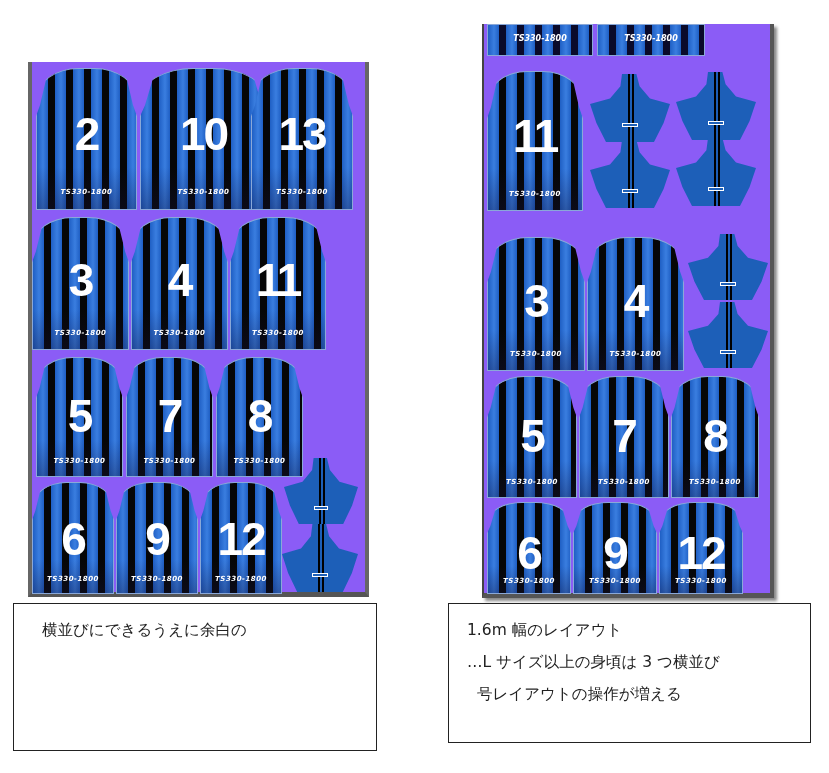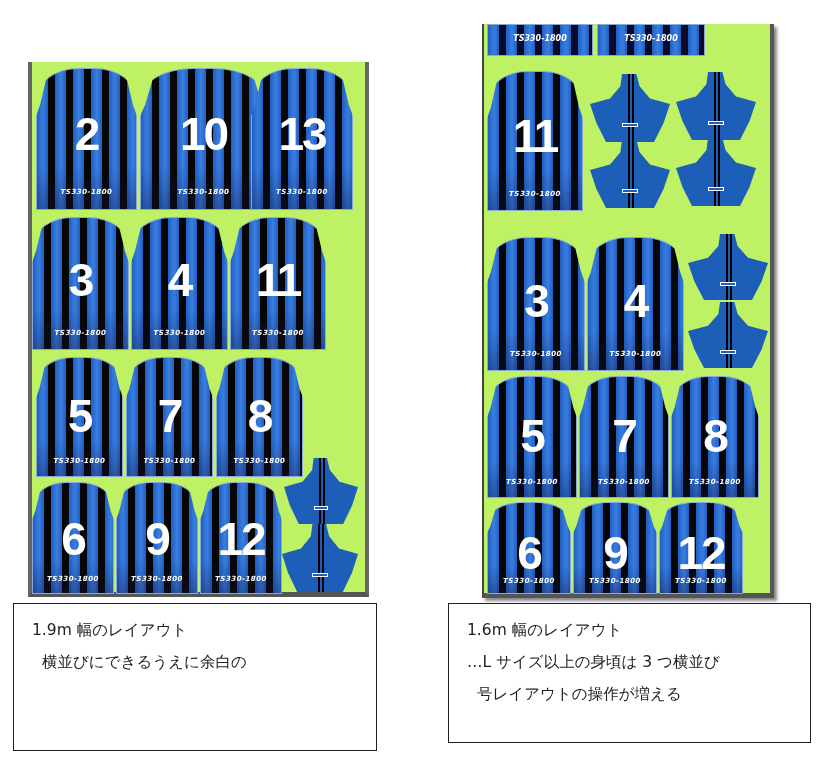--- a/index.html
+++ b/index.html
@@ -1,18 +1,18 @@
 <!DOCTYPE html>
 <html><head>
 <meta charset="utf-8">
 <style>
   * { box-sizing: border-box; margin: 0; padding: 0; }
   body { width: 829px; height: 773px; background: #ffffff; position: relative; overflow: hidden; font-family: "DejaVu Sans", sans-serif; }
 
-  .sheet { position: absolute; background: #bef264; }
+  .sheet { position: absolute; background: #8b5cf6; }
   .sheet-left { left: 28px; top: 62px; width: 341px; height: 535px; border-left: 4px solid #666; border-right: 4px solid #666; border-bottom: 5px solid #555; }
   .sheet-right { left: 482px; top: 24px; width: 292px; height: 574px; border-left: 2px solid #444; border-right: 4px solid #555; border-bottom: 5px solid #555; box-shadow: 3px 3px 3px #888; }
 
   .piece { position: absolute; overflow: hidden; }
   .jersey {
     border-radius: 42% 42% 0 0 / 22% 22% 0 0;
     background:
       linear-gradient(to bottom, rgba(255,255,255,0) 0%, rgba(255,255,255,0) 70%, rgba(20,20,60,0.35) 100%),
       repeating-linear-gradient(to right, #1f5fc4 0px, #3a7ee0 6px, #1f5fc4 11px, #060606 11px, #060606 18px);
     clip-path: polygon(22% 0%, 78% 0%, 90% 8%, 96% 26%, 100% 34%, 100% 100%, 0% 100%, 0% 34%, 4% 26%, 10% 8%);
@@ -173,21 +173,20 @@
       <div class="num">9</div>
       <div class="tag">TS330-1800</div>
     </div>
   <div class="piece jersey" style="left:175px;top:478px;width:84px;height:92px;">
       <div class="num">12</div>
       <div class="tag">TS330-1800</div>
     </div>
 </div>
 
 <div class="note note-left">
-  <div class="line">1.9m 幅のレイアウト</div>
   <div class="line indent">横並びにできるうえに余白の</div>
 </div>
 
 <div class="note note-right">
   <div class="line">1.6m 幅のレイアウト</div>
   <div class="line">…L サイズ以上の身頃は 3 つ横並び</div>
   <div class="line indent">号レイアウトの操作が増える</div>
 </div>
 
 </body></html>

